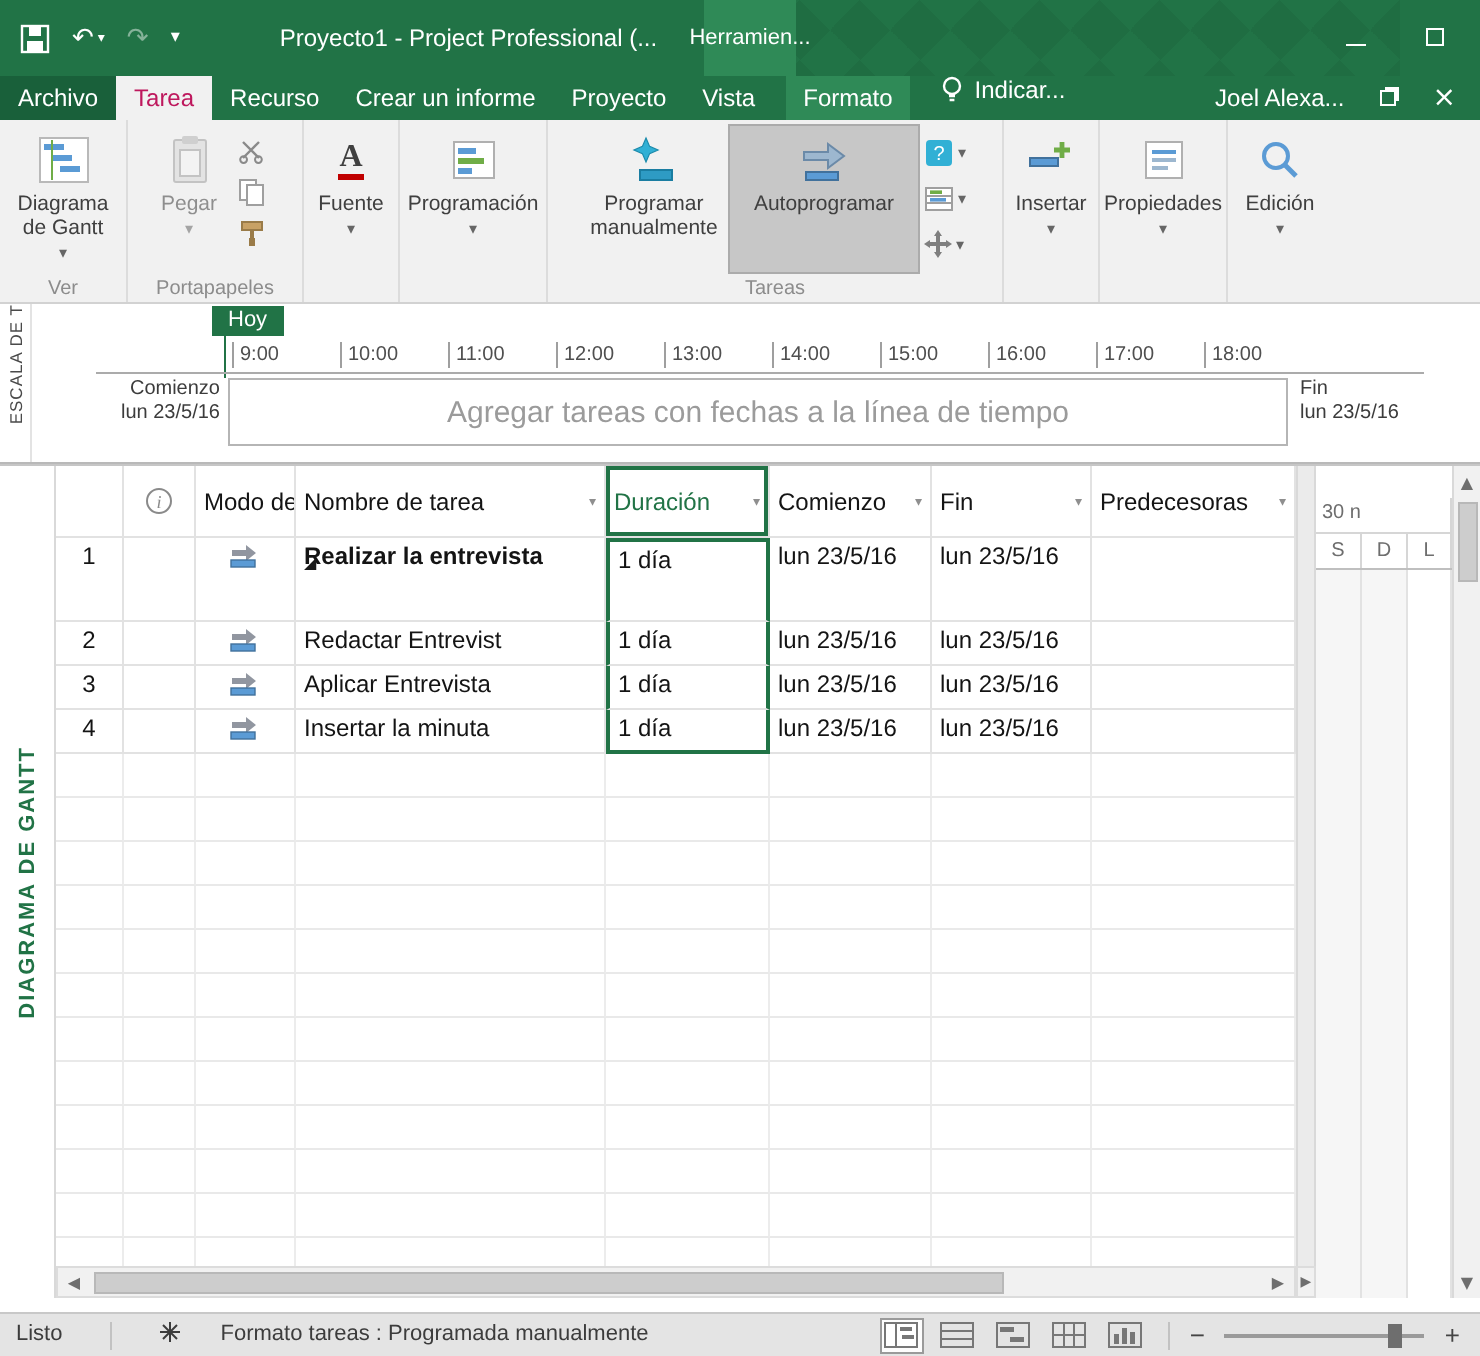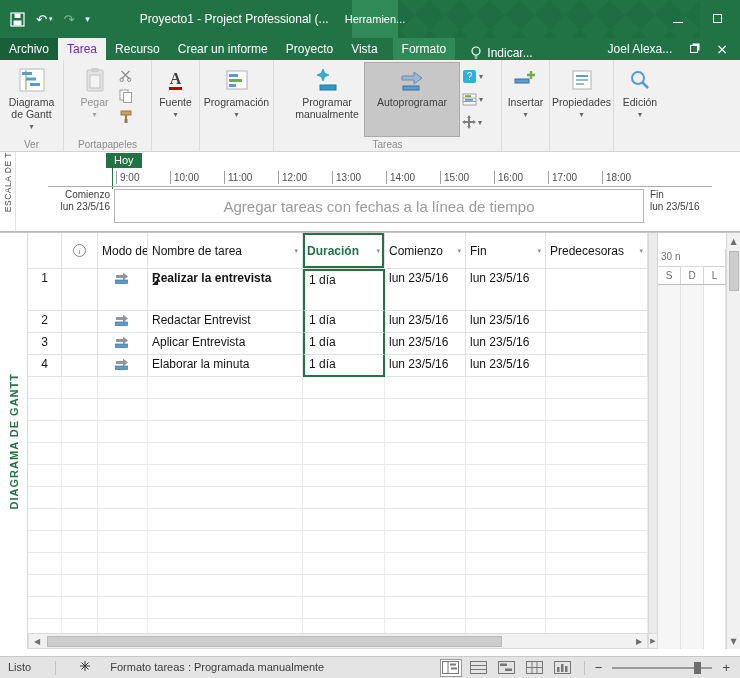--- a/index.html
+++ b/index.html
@@ -17,23 +17,23 @@
 .tb-title{font-size:12px;margin-left:40px;z-index:2;white-space:nowrap}
 .ctx-head{position:absolute;left:352px;top:0;width:46px;height:38px;background:#2f8a57;display:flex;align-items:center;justify-content:center;font-size:11px;z-index:2}
 .winbtns{position:absolute;right:18px;top:0;height:38px;display:flex;align-items:center;gap:30px;z-index:2}
 .minico{width:10px;height:1px;background:#fff;display:inline-block}
 .maxico{width:9px;height:9px;border:1px solid #fff;display:inline-block}
 
 
 .tabrow{position:absolute;left:0;top:38px;width:740px;height:22px;background:#217346;display:flex;align-items:stretch;color:#fff;font-size:12px;z-index:4}
 .tab{display:flex;align-items:center;padding:0 9px}
 .tab.archivo{background:#19603a}
-.tab.active{background:#f1f1f1;color:#6d28d9}
+.tab.active{background:#f1f1f1;color:#be185d}
 .tab.ctx{background:#2f8a57;margin-left:6px}
-.tellme{display:flex;align-items:flex-end;gap:5px;padding:0 9px;margin-left:6px}
+.tellme{display:flex;align-items:flex-start;gap:5px;padding:0 9px;margin-left:6px}
 .tabright{margin-left:auto;display:flex;align-items:center;gap:18px;padding-right:12px}
 .restico{width:8px;height:8px;border:1px solid #fff;box-shadow:2px -2px 0 -0.5px #fff;display:inline-block}
 .closeico{font-size:14px;line-height:1}
 
 
 .ribbon{position:absolute;left:0;top:60px;width:740px;height:92px;background:#f1f1f1;border-bottom:1px solid #d2d2d2;display:flex}
 .rgroup{position:relative;height:91px;border-right:1px solid #dcdcdc;padding:2px 1px 14px;display:flex;justify-content:center}
 .rgroup-label{position:absolute;left:0;right:0;bottom:1px;text-align:center;font-size:10px;color:#8c8c8c;white-space:nowrap}
 .bigbtn{display:flex;flex-direction:column;align-items:center;padding:3px 3px 0;font-size:10.5px;color:#3f3f3f;text-align:center;line-height:1.15;border:1px solid transparent}
 .bigbtn .bicon{height:28px;display:flex;align-items:center;justify-content:center;margin-bottom:2px}
@@ -61,21 +61,21 @@
 .tl-end{position:absolute;left:650px;top:37px;font-size:10px;color:#3c3c3c;line-height:12px;text-align:left}
 
 
 .gridpane{position:absolute;left:0;top:232px;width:740px;height:416px;border-top:1px solid #c6c6c6;background:#fff}
 .side-strip{position:absolute;left:0;top:0;width:28px;height:416px;border-right:1px solid #d9d9d9;display:flex;align-items:center;justify-content:center;background:#fff}
 .side-strip .vtext{font-size:11px;font-weight:bold;color:#217346;letter-spacing:1px}
 .table{position:absolute;left:28px;top:0;width:620px;height:400px;overflow:hidden}
 .trow{display:grid;grid-template-columns:34px 36px 50px 155px 82px 81px 80px 102px}
 .thead .cell{height:36px;border-right:1px solid #d6d6d6;border-bottom:1px solid #bfbfbf;background:#fff;color:#6e6e6e;font-size:11px;display:flex;align-items:center;padding:1px 4px;line-height:12px;position:relative}
 .hcaret{margin-left:auto;font-size:7px;color:#8f8f8f}
-.sel-h{color:#217346 !important;box-shadow:inset 0 0 0 2px #217346;font-weight:bold}
+.sel-h{color:#217346 !important;box-shadow:inset 0 0 0 2px #217346;font-weight:normal}
 .info-icon{width:13px;height:13px;border:1px solid #8a8a8a;border-radius:50%;display:inline-flex;align-items:center;justify-content:center;font-size:9px;color:#8a8a8a;font-style:italic;margin:0 auto;font-family:"Liberation Serif",serif}
 .trow .cell{border-right:1px solid #e2e2e2;border-bottom:1px solid #e2e2e2;font-size:12px;color:#141414;padding:2px 4px;white-space:nowrap;background:#fff;overflow:hidden}
 .r1{height:42px}.rr{height:22px}
 .cnum{text-align:center;font-size:11px;color:#303030;padding-top:3px}
 .cmode{display:flex;align-items:flex-start;justify-content:center;padding-top:4px}
 .cname1{font-weight:bold;white-space:normal;line-height:15px;position:relative;padding-left:18px}
 .tri{position:absolute;left:4px;top:5px;font-size:8px;color:#1a1a1a}
 .cname{padding-left:28px}
 .dsel{background:#e4e4e4;border-left:2px solid #217346 !important;border-right:2px solid #217346 !important}
 .dfirst{border-top:2px solid #217346}
@@ -449,21 +449,21 @@
 
       <div class="trow rr">
         <div class="cell cnum">4</div>
         <div class="cell"></div>
         <div class="cell cmode">
           <svg width="17" height="13" viewBox="0 0 17 13">
               <path d="M2 4h7V1.5l5 4-5 4V7H2z" fill="#9196a0"></path>
               <rect x="1.5" y="9" width="12" height="3.5" fill="#5b9bd5" stroke="#41719c" stroke-width=".7"></rect>
             </svg>
         </div>
-        <div class="cell cname">Elaborar la minuta</div>
+        <div class="cell cname">Insertar la minuta</div>
         <div class="cell dsel dlast">1 día</div>
         <div class="cell cdate">lun 23/5/16</div>
         <div class="cell cdate">lun 23/5/16</div>
         <div class="cell"></div>
       </div>
 
       <div>
           <div class="trow erow">
             <div class="cell"></div>
             <div class="cell"></div>

